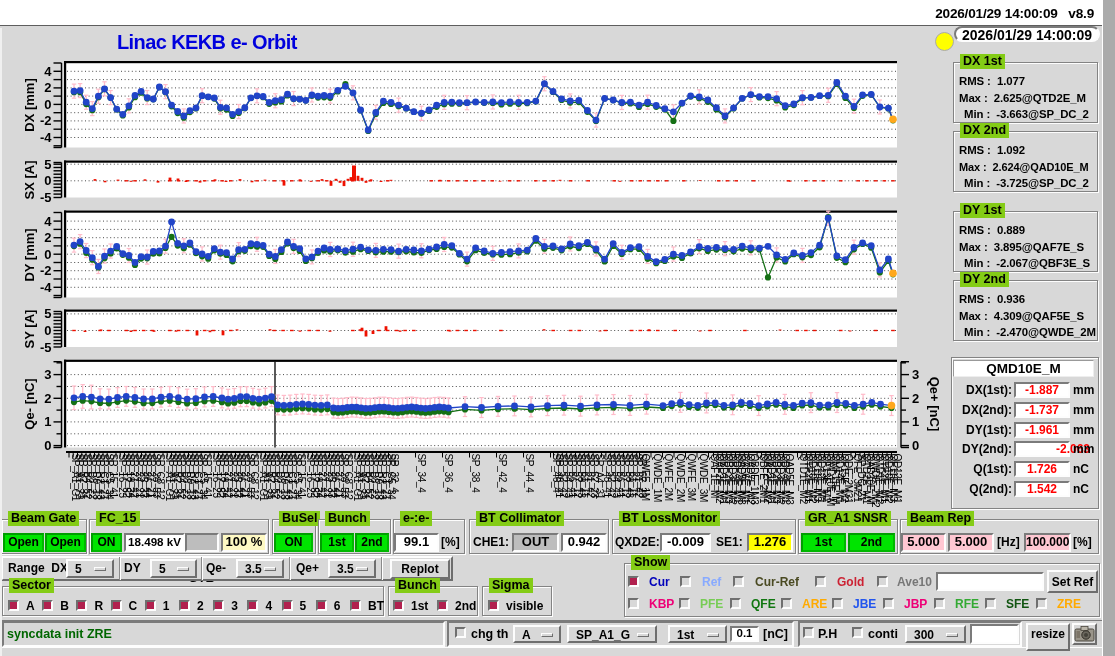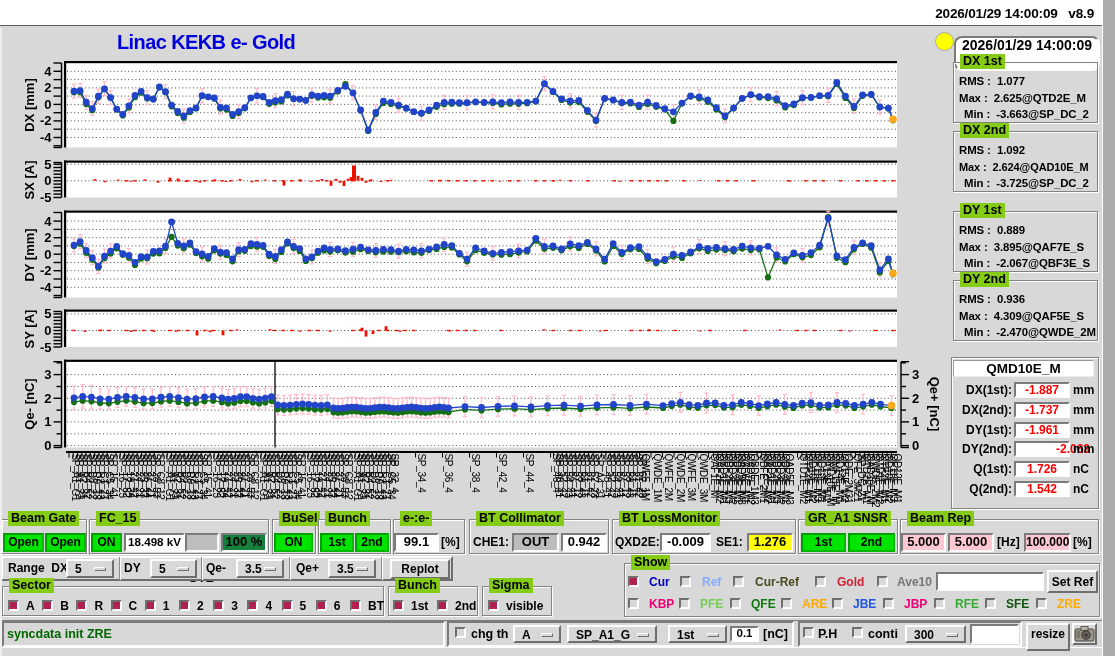--- a/index.html
+++ b/index.html
@@ -12,21 +12,21 @@
 .lbl{position:absolute;font-size:12px;font-weight:bold;color:#000;white-space:nowrap;}
 .val{font-size:12px;font-weight:bold;text-align:center;color:#000;white-space:nowrap;}
 .cb{position:absolute;width:11px;height:11px;border-style:solid;border-width:2px;border-color:#6f6f6f #fdfdfd #fdfdfd #6f6f6f;background:#b1204e;}
 .cbu{position:absolute;width:11px;height:11px;border-style:solid;border-width:2px;border-color:#6f6f6f #fdfdfd #fdfdfd #6f6f6f;background:#d8d8d8;}
 .dd{position:absolute;border-style:solid;border-width:2px;border-color:#fdfdfd #6e6e6e #6e6e6e #fdfdfd;background:#d8d8d8;font-size:12px;font-weight:bold;color:#000;}
 .ddl{position:absolute;left:7px;top:1px;}
 .ddi{position:absolute;right:6px;top:6px;width:12px;height:4px;border-style:solid;border-width:1.5px;border-color:#fdfdfd #6e6e6e #6e6e6e #fdfdfd;background:#d8d8d8;}
 </style></head><body>
 <div class="abs" style="left:0;top:0;width:1102px;height:26px;background:#fff;border-bottom:1.5px solid #5e5e5e;"></div>
 <div class="abs" style="right:21px;top:5.5px;font-size:13.6px;letter-spacing:-0.2px;font-weight:bold;color:#000;white-space:nowrap;">2026/01/29 14:00:09&nbsp;&nbsp; v8.9</div>
-<div class="abs" style="left:117px;top:31px;font-size:20px;letter-spacing:-0.6px;font-weight:bold;color:#0000dd;">Linac KEKB e- Gold</div>
+<div class="abs" style="left:117px;top:31px;font-size:20px;letter-spacing:-0.6px;font-weight:bold;color:#0000dd;">Linac KEKB e- Orbit</div>
 <svg width="945" height="520" viewBox="0 0 945 520" style="position:absolute;left:0;top:0;" font-family="Liberation Sans, sans-serif">
 <rect x="64.0" y="61.0" width="833.0" height="86.5" fill="#fff"></rect>
 <rect x="64.0" y="61.0" width="833.0" height="2.2" fill="#000"></rect>
 <rect x="64.0" y="61.0" width="2.2" height="86.5" fill="#000"></rect>
 <line x1="67.0" y1="71.3" x2="897.0" y2="71.3" stroke="#4a4a4a" stroke-width="1" stroke-dasharray="1 2.6"></line>
 <line x1="67.0" y1="79.6" x2="897.0" y2="79.6" stroke="#4a4a4a" stroke-width="1" stroke-dasharray="1 2.6"></line>
 <line x1="67.0" y1="87.9" x2="897.0" y2="87.9" stroke="#4a4a4a" stroke-width="1" stroke-dasharray="1 2.6"></line>
 <line x1="67.0" y1="96.1" x2="897.0" y2="96.1" stroke="#4a4a4a" stroke-width="1" stroke-dasharray="1 2.6"></line>
 <line x1="67.0" y1="104.4" x2="897.0" y2="104.4" stroke="#4a4a4a" stroke-width="1" stroke-dasharray="1 2.6"></line>
 <line x1="67.0" y1="112.7" x2="897.0" y2="112.7" stroke="#4a4a4a" stroke-width="1" stroke-dasharray="1 2.6"></line>
@@ -1752,21 +1752,21 @@
 <line x1="878.0" y1="452" x2="878.0" y2="457.5" stroke="#000" stroke-width="1"></line>
 <text x="0" y="0" font-size="10" fill="#000" style="letter-spacing:-0.3px" transform="translate(880.5,453.5) rotate(90)">QTF2E_M1</text>
 <line x1="882.5" y1="452" x2="882.5" y2="457.5" stroke="#000" stroke-width="1"></line>
 <text x="0" y="0" font-size="10" fill="#000" style="letter-spacing:-0.3px" transform="translate(885.0,453.5) rotate(90)">QD10E_M2</text>
 <line x1="887.0" y1="452" x2="887.0" y2="457.5" stroke="#000" stroke-width="1"></line>
 <text x="0" y="0" font-size="10" fill="#000" style="letter-spacing:-0.3px" transform="translate(889.5,453.5) rotate(90)">QF11E_M3</text>
 <line x1="891.5" y1="452" x2="891.5" y2="457.5" stroke="#000" stroke-width="1"></line>
 <text x="0" y="0" font-size="10" fill="#000" style="letter-spacing:-0.3px" transform="translate(894.0,453.5) rotate(90)">QD12E_M1</text>
 </svg>
 <div class="abs" style="left:935px;top:32px;width:19px;height:19px;border-radius:50%;background:#ffff00;border:1px solid #aaa;"></div>
-<div class="sunk" style="left:954px;top:36px;width:146px;height:35px;border-radius:8px;">
+<div class="sunk" style="left:954px;top:26px;width:146px;height:16px;border-radius:8px;">
     <div style="font-size:14px;font-weight:bold;text-align:center;line-height:15px;">2026/01/29 14:00:09</div>
   </div>
 <div class="gb" style="left:953px;top:61.5px;width:145px;height:61px;">
     <span class="gbt">DX 1st</span>
     <div class="lbl" style="left:5px;top:12px;font-size:11.4px;letter-spacing:-0.1px;">RMS :&nbsp; 1.077</div>
     <div class="lbl" style="left:5px;top:29px;font-size:11.4px;letter-spacing:-0.1px;">Max :&nbsp; 2.625@QTD2E_M</div>
     <div class="lbl" style="left:10px;top:45px;font-size:11.4px;letter-spacing:-0.1px;">Min :&nbsp; -3.663@SP_DC_2</div>
   </div>
 <div class="gb" style="left:953px;top:130.5px;width:145px;height:61px;">
     <span class="gbt">DX 2nd</span>
@@ -1829,21 +1829,21 @@
 <div class="gb" style="left:89px;top:519px;width:180px;height:35px;">
     <span class="gbt">FC_15</span>
   </div>
 <div class="grn" style="left:91px;top:533px;width:31px;height:19px;line-height:15px;">ON</div>
 <div class="sunk" style="left:124px;top:533px;width:61px;height:19px;background:#fff;">
     <div class="val" style="line-height:14px;font-size:11.6px;">18.498 kV</div>
   </div>
 <div class="sunk" style="left:185px;top:533px;width:34px;height:19px;background:#bdbdbd;">
     <div class="val" style="line-height:14px;font-size:13px;margin-top:36px;">STB</div>
   </div>
-<div class="sunk" style="left:221px;top:533px;width:46px;height:19px;background:#15803d;">
+<div class="sunk" style="left:221px;top:533px;width:46px;height:19px;background:#fef9c3;">
     <div class="val" style="line-height:14px;font-size:13px;">100 %</div>
   </div>
 <div class="gb" style="left:272px;top:519px;width:44px;height:35px;">
     <span class="gbt">BuSel</span>
   </div>
 <div class="grn" style="left:274px;top:533px;width:39px;height:19px;line-height:15px;">ON</div>
 <div class="gb" style="left:318px;top:519px;width:73px;height:35px;">
     <span class="gbt">Bunch</span>
   </div>
 <div class="grn" style="left:320px;top:533px;width:34px;height:19px;line-height:15px;">1st</div>

